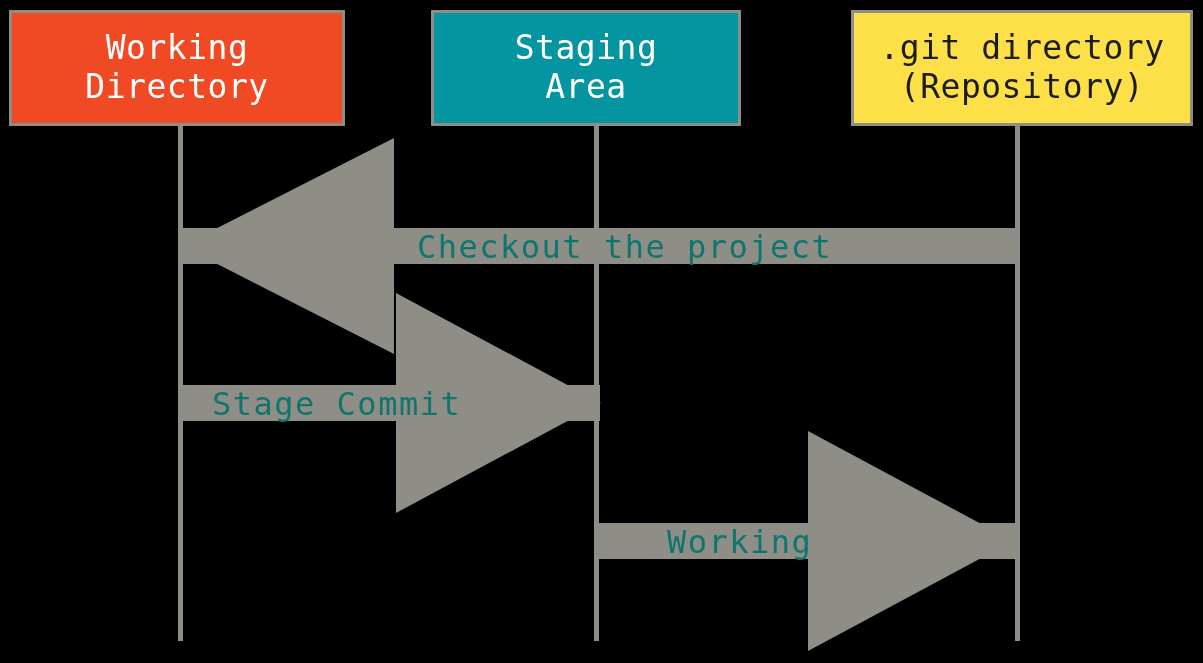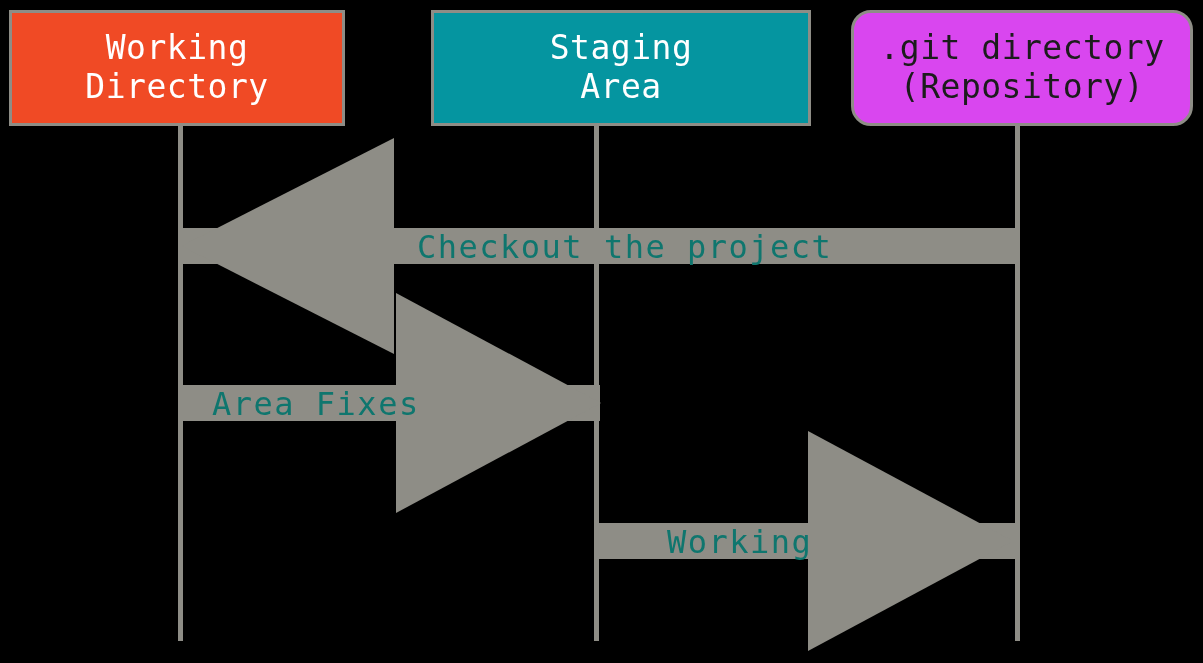--- a/index.html
+++ b/index.html
@@ -47,24 +47,23 @@
     background: #f04a25;
     color: #ffffff;
     font-size: 33px;
   }
   .node-staging {
     background: #0595a0;
     color: #ffffff;
     font-size: 33px;
   }
   .node-repo {
-    background: #d946ef;
+    background: #fde047;
     color: #1c1c1c;
     font-size: 33px;
-    border-radius: 20px;
   }
 
   
   .msg {
     position: absolute;
   }
   .msg-shaft {
     position: absolute;
     background: #8e8d86;
   }
@@ -103,35 +102,35 @@
 
   <div class="msg">
     <div class="msg-shaft" style="left:180px; top:228px; width:840px; height:36px;"></div>
     <div class="msg-head left" style="left:182px; top:138px;"></div>
     <div class="msg-label" style="left:417px; top:231px;">Checkout the project</div>
   </div>
 
   <div class="msg">
     <div class="msg-shaft" style="left:180px; top:385px; width:420px; height:36px;"></div>
     <div class="msg-head right" style="left:396px; top:293px;"></div>
-    <div class="msg-label" style="left:212px; top:388px;">Area Fixes</div>
+    <div class="msg-label" style="left:212px; top:388px;">Stage Commit</div>
   </div>
 
   <div class="msg">
     <div class="msg-shaft" style="left:596px; top:523px; width:424px; height:36px;"></div>
     <div class="msg-head right" style="left:808px; top:431px;"></div>
     <div class="msg-label" style="left:667px; top:526px;">Working</div>
   </div>
 
   <div class="node node-working" style="left:9px; top:10px; width:336px; height:116px;">
     <span class="node-label">Working
 Directory</span>
   </div>
 
-  <div class="node node-staging" style="left:431px; top:10px; width:380px; height:116px;">
+  <div class="node node-staging" style="left:431px; top:10px; width:310px; height:116px;">
     <span class="node-label">Staging
 Area</span>
   </div>
 
   <div class="node node-repo" style="left:851px; top:10px; width:342px; height:116px;">
     <span class="node-label">.git directory
 (Repository)</span>
   </div>
 
 </div>

